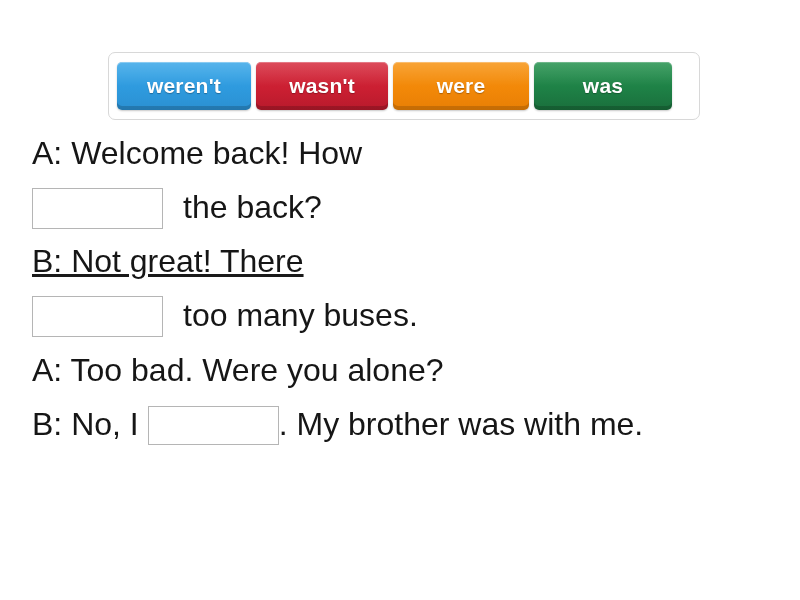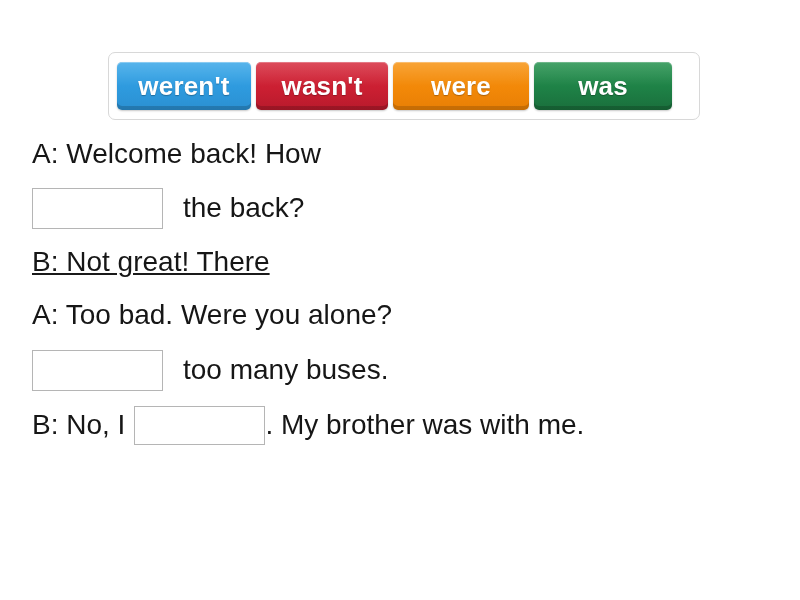--- a/index.html
+++ b/index.html
@@ -35,21 +35,21 @@
   .tile {
     position: relative;
     height: 48px;
     margin-right: 5px;
     border-radius: 5px;
     display: flex;
     align-items: center;
     justify-content: center;
     color: #ffffff;
     font-weight: bold;
-    font-size: 26px;
+    font-size: 21px;
     letter-spacing: 0.2px;
     text-shadow: 0 1px 1px rgba(0,0,0,0.28);
     box-sizing: border-box;
     cursor: pointer;
     user-select: none;
     overflow: hidden;
   }
   .tile:last-child { margin-right: 10px; }
   .tile::after {
     content: "";
@@ -102,21 +102,21 @@
     top: 128px;
     width: 756px;
   }
   .line {
     display: flex;
     align-items: center;
     flex-wrap: nowrap;
     white-space: nowrap;
   }
   .txt {
-    font-size: 28px;
+    font-size: 32px;
     line-height: 1.18;
     color: #161616;
     font-weight: normal;
   }
   .blank {
     display: inline-block;
     background: #ffffff;
     border: 1px solid #b5b5b5;
     box-sizing: border-box;
     cursor: pointer;
@@ -162,28 +162,28 @@
   <div class="line" id="line-2">
     <span class="blank blank-big"></span>
     <span class="gap-after-blank"></span>
     <span class="txt">the back?</span>
   </div>
 
   <div class="line" id="line-3">
     <span class="txt">B: Not great! There</span>
   </div>
 
-  <div class="line" id="line-5">
-    <span class="txt">A: Too bad. Were you alone?</span>
-  </div>
-
   <div class="line" id="line-4">
     <span class="blank blank-big"></span>
     <span class="gap-after-blank"></span>
     <span class="txt">too many buses.</span>
+  </div>
+
+  <div class="line" id="line-5">
+    <span class="txt">A: Too bad. Were you alone?</span>
   </div>
 
   <div class="line" id="line-6">
     <span class="txt">B: No, I</span>
     <span class="gap-small"></span>
     <span class="blank blank-inline"></span>
     <span class="txt">. My brother was with me.</span>
   </div>
 
 </div>

